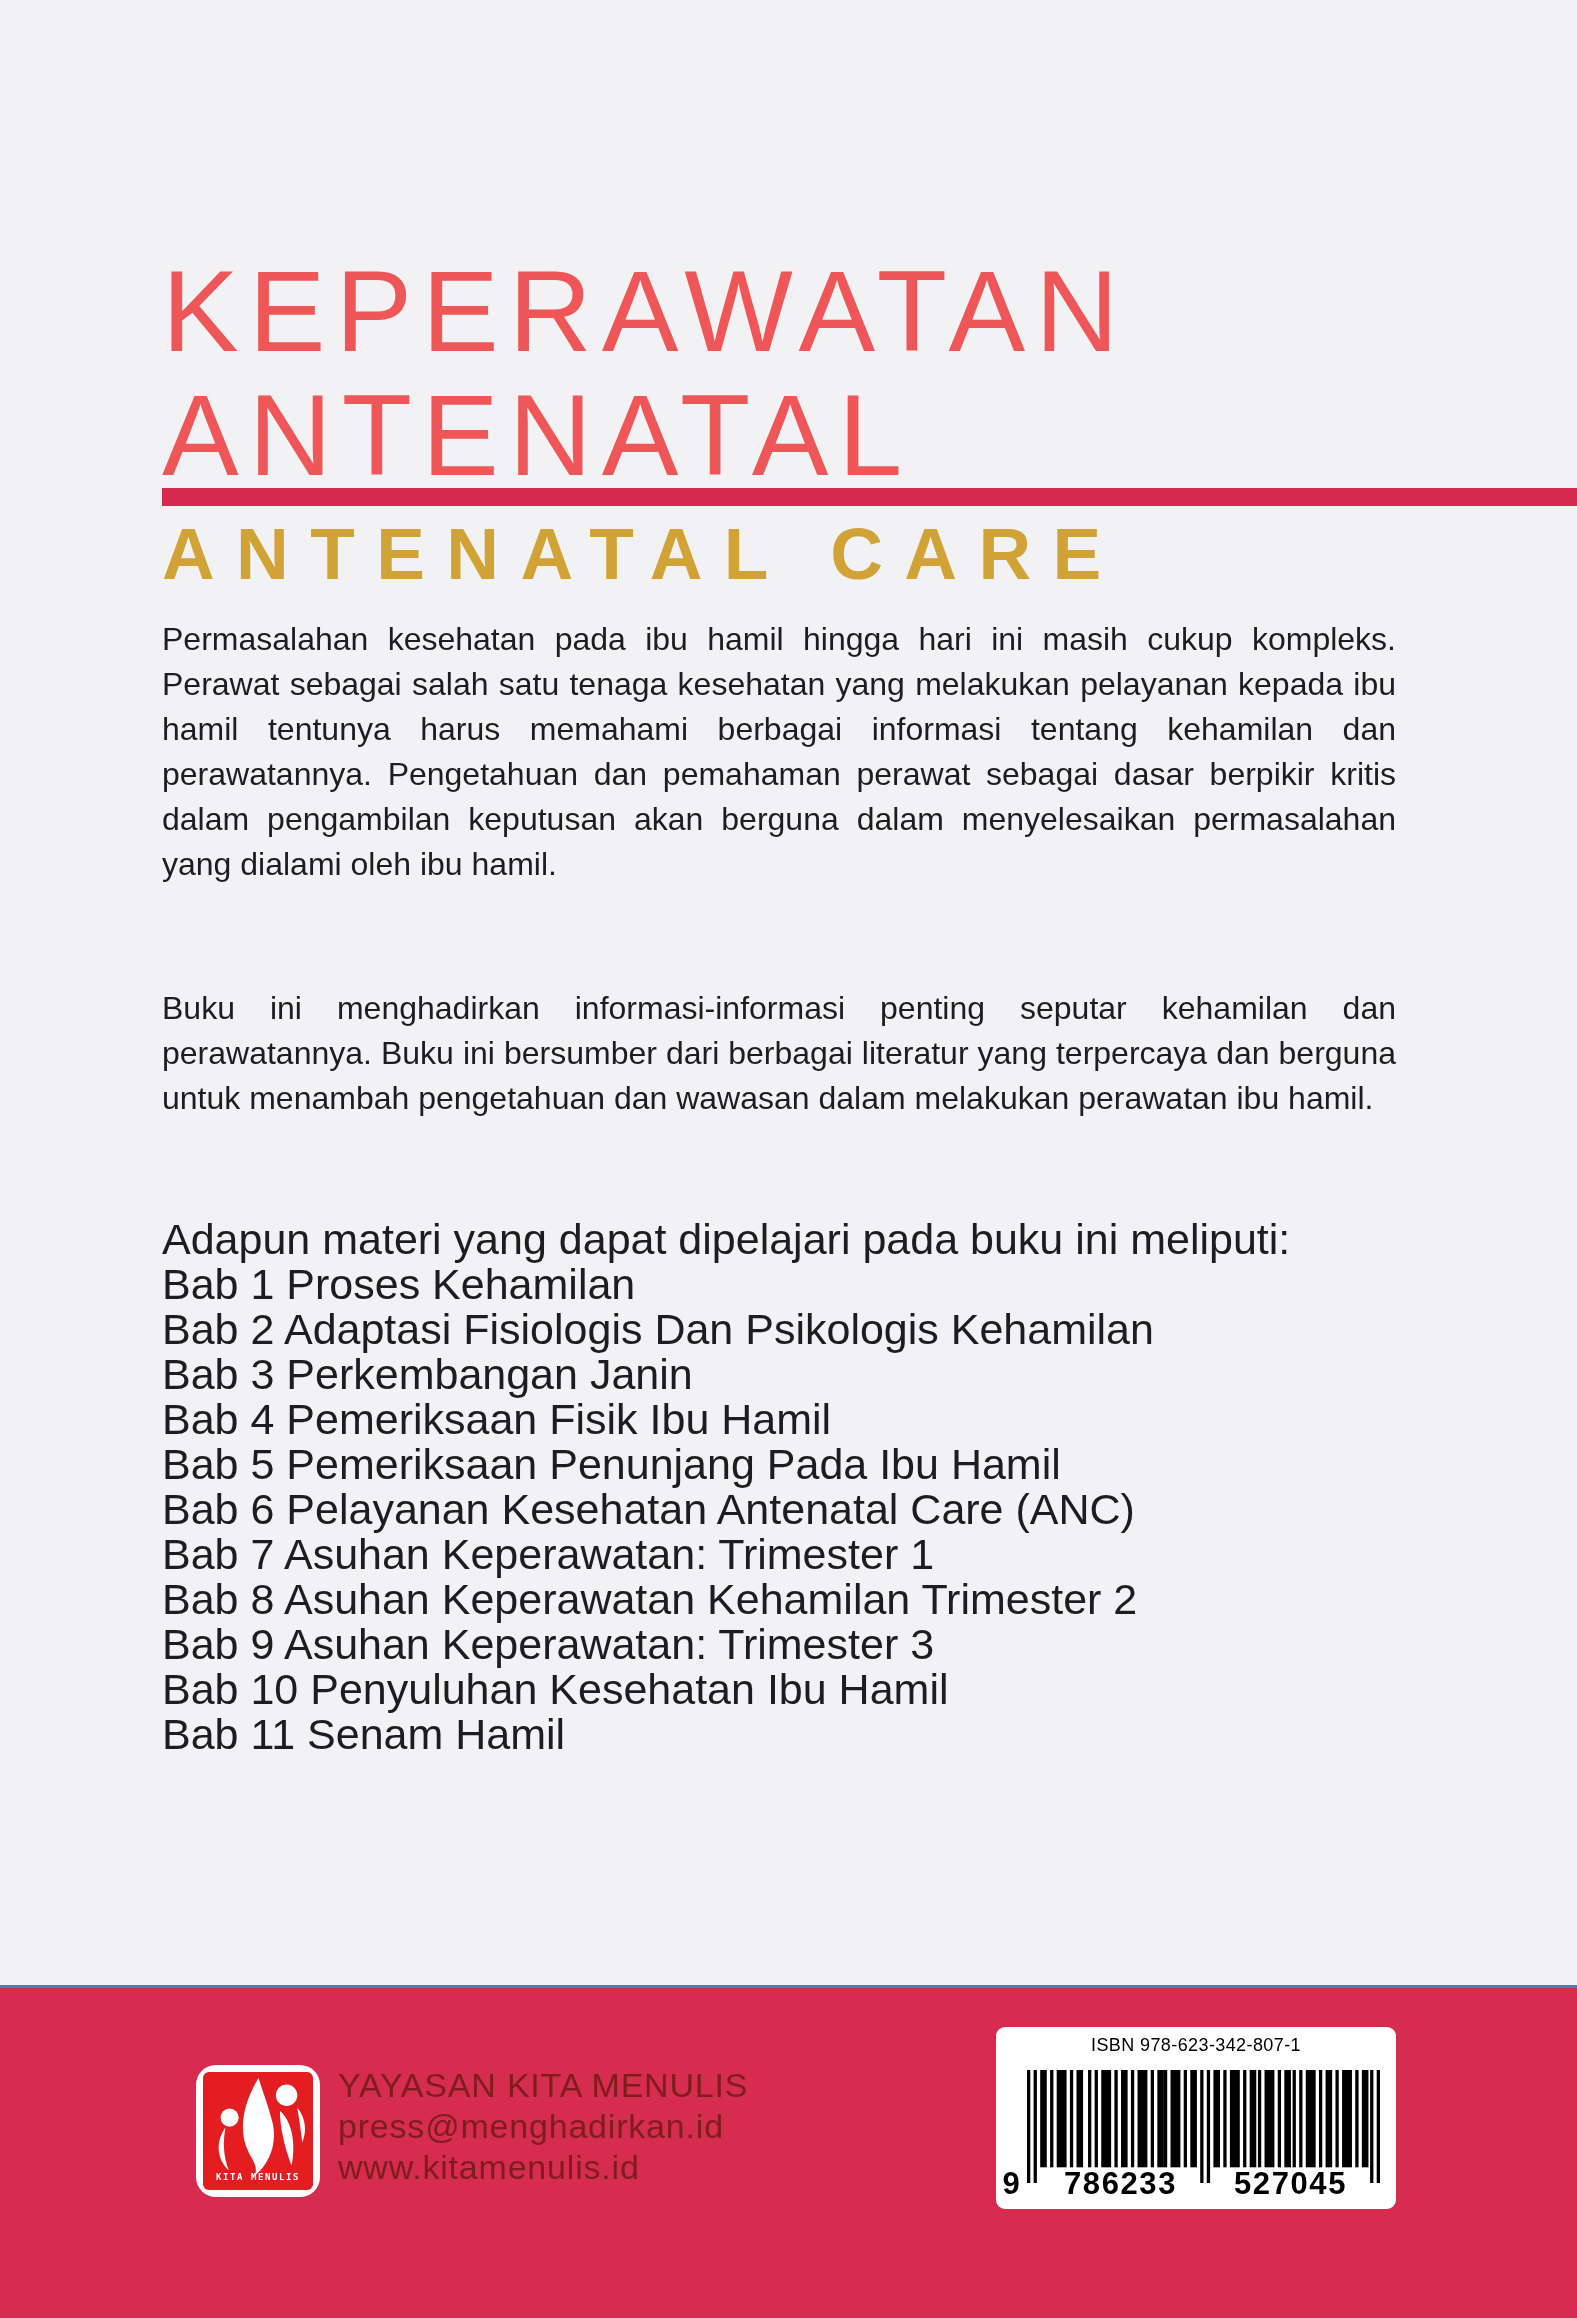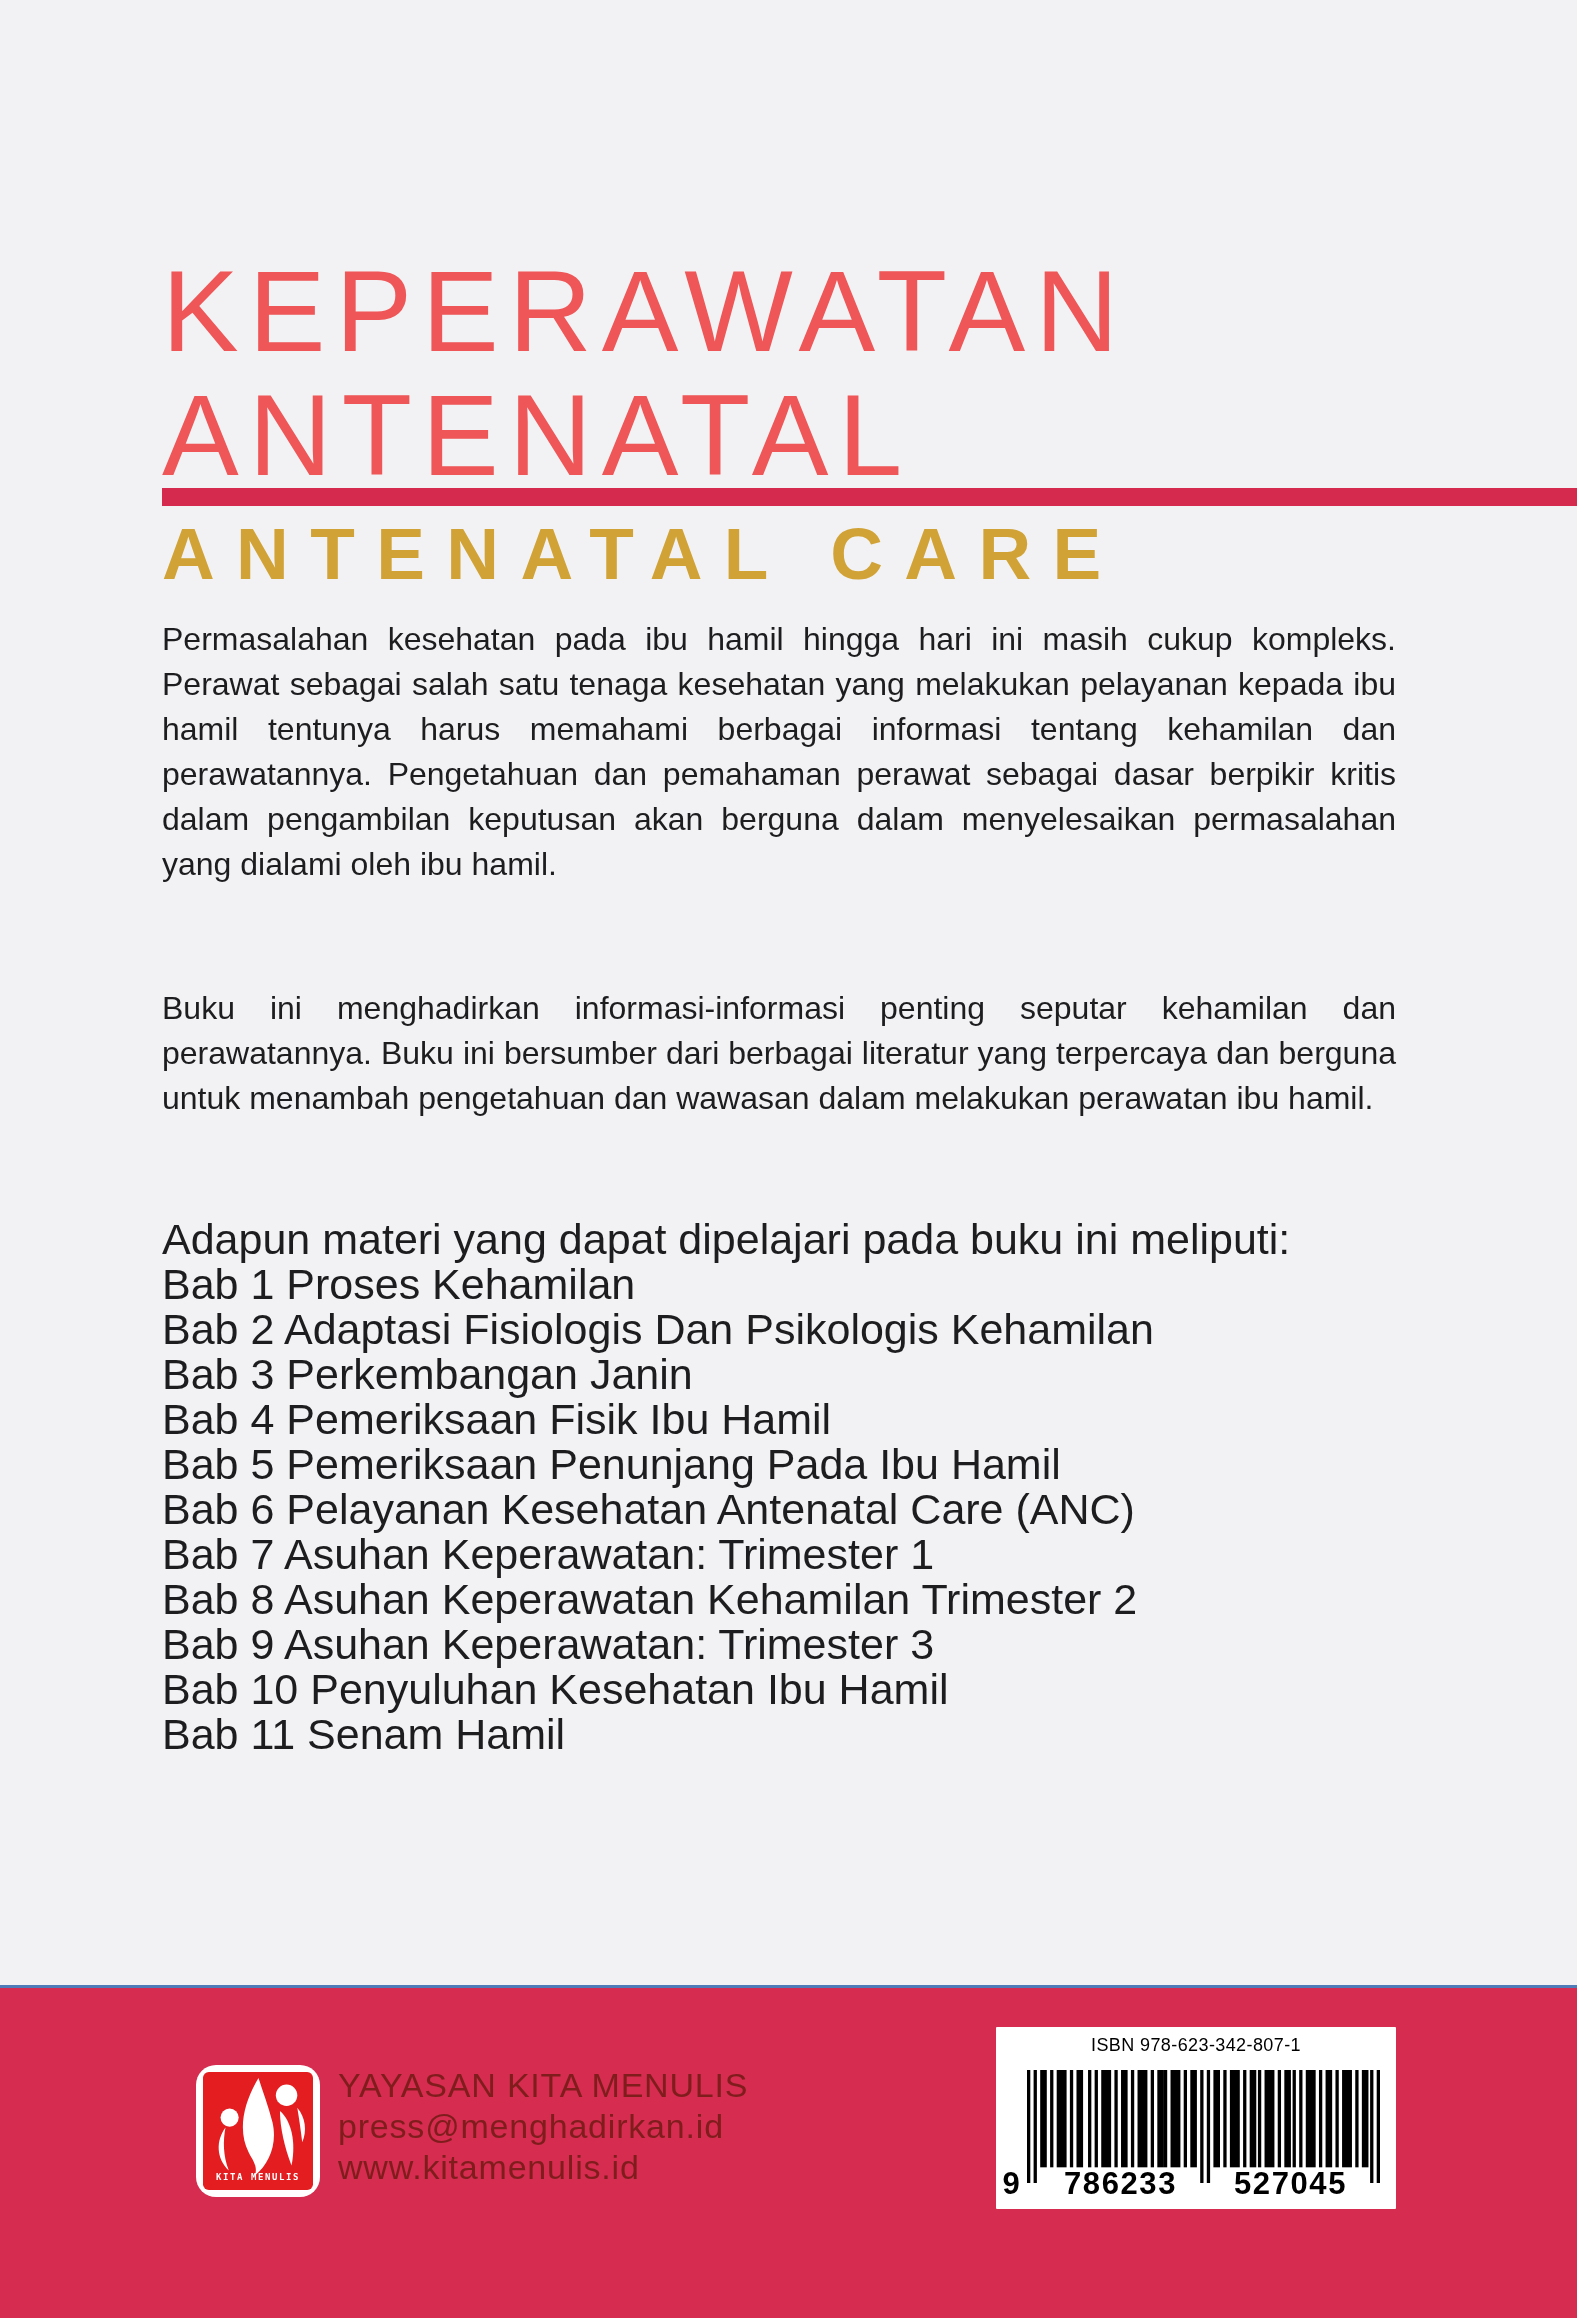--- a/index.html
+++ b/index.html
@@ -73,21 +73,21 @@
     font-weight:700;font-size:9px;letter-spacing:1.6px;
     color:#FFFFFF;white-space:nowrap;margin-bottom:8.2px;
   }
   .publisher{
     position:absolute;left:338px;top:2065px;
     color:#7f1d1d;font-size:34px;line-height:41px;
     letter-spacing:0.8px;
   }
   .isbn-panel{
     position:absolute;left:996px;top:2027px;width:400px;height:182px;
-    background:#FFFFFF;border-radius:1px;
+    background:#FFFFFF;border-radius:9px;
   }
   .isbn-label{
     position:absolute;top:8.2px;left:0;width:100%;
     text-align:center;font-size:18px;letter-spacing:0.4px;
     color:#000000;font-weight:400;
   }
   .barcode{
     position:absolute;left:30.5px;top:43px;
   }
   .barcode-digits span{

